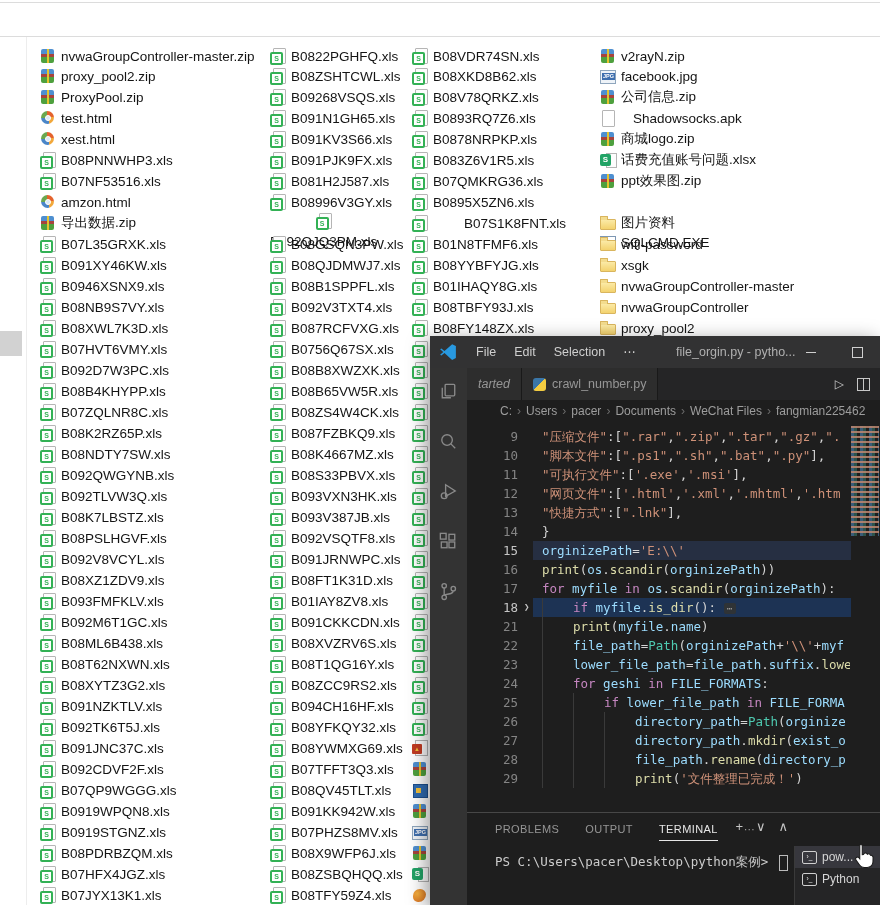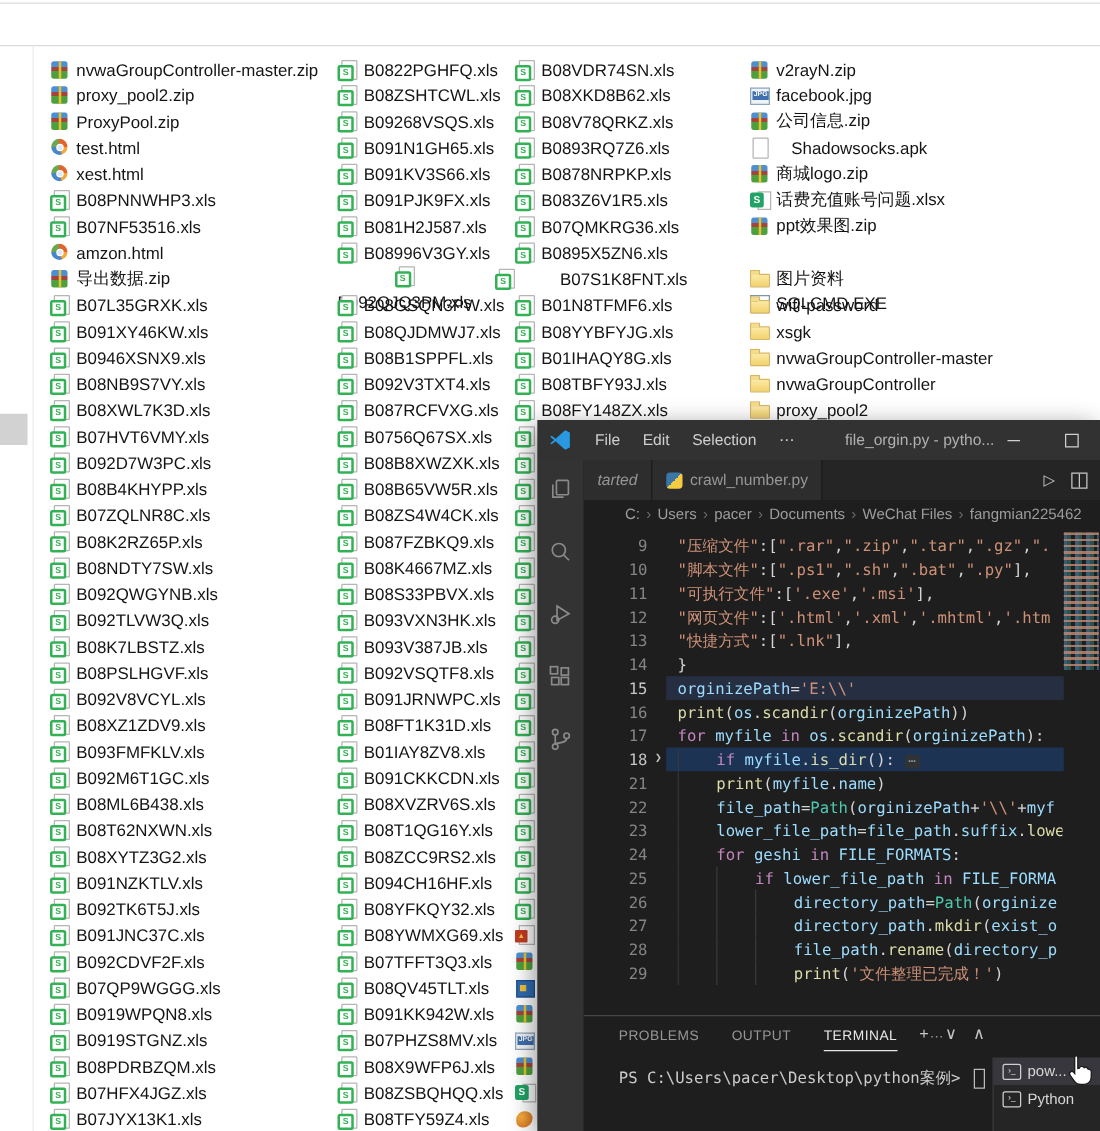--- a/index.html
+++ b/index.html
@@ -478,21 +478,21 @@
       <span>B083Z6V1R5.xls</span>
     </div>
     <div class="fitem" style="left: 412px; top: 171px;">
       <span class="ic ic-xls"></span>
       <span>B07QMKRG36.xls</span>
     </div>
     <div class="fitem" style="left: 412px; top: 192px;">
       <span class="ic ic-xls"></span>
       <span>B0895X5ZN6.xls</span>
     </div>
-    <div class="fitem" style="left: 396px; top: 213px; gap: 36px;">
+    <div class="fitem" style="left: 412px; top: 213px; gap: 36px;">
       <span class="ic ic-xls"></span>
       <span>B07S1K8FNT.xls</span>
     </div>
     <div class="fitem" style="left: 412px; top: 234px;">
       <span class="ic ic-xls"></span>
       <span>B01N8TFMF6.xls</span>
     </div>
     <div class="fitem" style="left: 412px; top: 255px;">
       <span class="ic ic-xls"></span>
       <span>B08YYBFYJG.xls</span>

